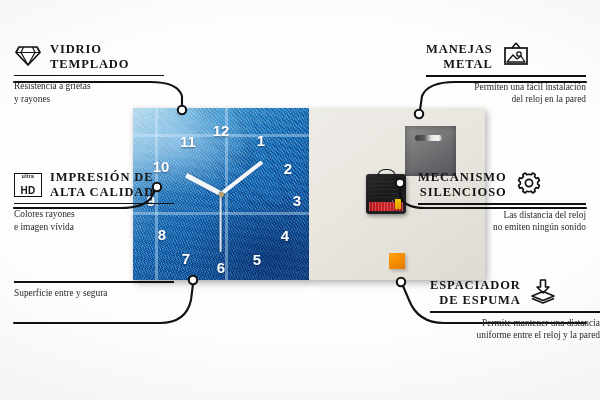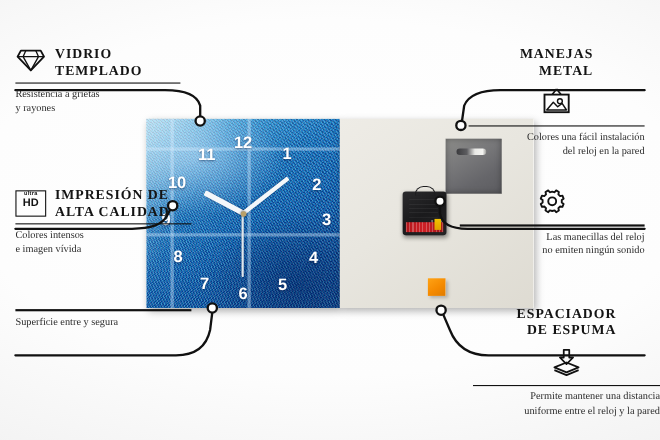--- a/index.html
+++ b/index.html
@@ -125,35 +125,35 @@
     position:absolute;left:80px;top:145px;width:16px;height:16px;
     background:linear-gradient(145deg,#ffa315 0%,#f58a00 55%,#e07c00 100%);
     box-shadow:2px 2px 3px rgba(0,0,0,.22);
   }
   
   .callout{position:absolute;}
   .callout.left{text-align:left;}
   .callout.right{text-align:right;}
   .head-row{display:flex;align-items:center;gap:8px;}
   .callout.left .head-row{justify-content:flex-start;}
-  .callout.right .head-row{justify-content:flex-start;flex-direction:column;}
+  .callout.right .head-row{justify-content:flex-start;}
   .head-title{
     font-family:"Liberation Serif",serif;font-weight:700;
     font-size:12.5px;letter-spacing:.9px;color:#141414;
     line-height:1.18;text-transform:uppercase;
   }
   .rule{height:1.6px;background:#111;margin-top:3px;}
   .desc{
     font-family:Liberation Serif, serif;font-size:9.4px;color:#2a2a2a;
     line-height:1.35;margin-top:4px;white-space:pre-line;
   }
   .ico{flex:0 0 auto;display:block;}
   .hdbox{
     width:26px;height:22px;border:1.7px solid #111;display:flex;flex-direction:column;
-    align-items:center;justify-content:flex-start;line-height:1;
+    align-items:center;justify-content:space-between;line-height:1;
   }
   .hdbox .u{font-family:"Liberation Sans",sans-serif;font-size:5px;font-weight:700;letter-spacing:.3px;color:#111;}
   .hdbox .h{font-family:"Liberation Sans",sans-serif;font-size:10px;font-weight:700;letter-spacing:.2px;color:#111;margin-top:1px;}
   
   #leaders{position:absolute;inset:0;width:600px;height:400px;pointer-events:none;}
   .dot{fill:#fff;stroke:#111;stroke-width:2.1;}
   .lead{fill:none;stroke:#111;stroke-width:2.1;stroke-linecap:round;}
 </style>
 </head>
 <body>
@@ -246,21 +246,21 @@
     <div class="head-row">
       <span class="ico">
         <span class="hdbox">
           <span class="u">ultra</span>
             <span class="h">HD</span>
         </span>
       </span>
       <span class="head-title">IMPRESIÓN DE<br>ALTA CALIDAD</span>
     </div>
     <div class="rule"></div>
-    <div class="desc">Colores intensos
+    <div class="desc">Colores rayones
 e imagen vívida</div>
   </div>
 
   <div class="callout left" style="left:14px;top:278px;width:160px">
     <div class="rule"></div>
     <div class="desc">Superficie entre y segura</div>
   </div>
 
   <div class="callout right" style="right:14px;top:42px;width:160px">
     <div class="head-row">
@@ -268,35 +268,36 @@
       <span class="ico">
         <svg width="30" height="26" viewBox="0 0 30 26">
           <path d="M15 1 L11 6 M15 1 L19 6" fill="none" stroke="#111" stroke-width="1.5"></path>
           <rect x="4" y="6" width="22" height="16" fill="none" stroke="#111" stroke-width="1.7"></rect>
           <circle cx="18" cy="12" r="2.2" fill="none" stroke="#111" stroke-width="1.3"></circle>
           <path d="M6 20 L12 13 L16 17 L20 14 L24 20 Z" fill="none" stroke="#111" stroke-width="1.3" stroke-linejoin="round"></path>
         </svg>
       </span>
     </div>
     <div class="rule"></div>
-    <div class="desc">Colores una fácil instalación
+    <div class="desc">Permiten una fácil instalación
 del reloj en la pared</div>
   </div>
 
   <div class="callout right" style="right:14px;top:170px;width:168px">
     <div class="head-row">
+      <span class="head-title">MECANISMO<br>SILENCIOSO</span>
       <span class="ico">
         <svg width="28" height="26" viewBox="0 0 28 26">
           <path d="M14 4.2 L16.2 4.8 L17.6 3.1 L20.1 4.6 L19.6 6.7 L21.2 8.3 L23.3 7.9 L24.4 10.6 L22.7 11.9 L22.7 14.1 L24.4 15.4 L23.3 18.1 L21.2 17.7 L19.6 19.3 L20.1 21.4 L17.6 22.9 L16.2 21.2 L14 21.8 L11.8 21.2 L10.4 22.9 L7.9 21.4 L8.4 19.3 L6.8 17.7 L4.7 18.1 L3.6 15.4 L5.3 14.1 L5.3 11.9 L3.6 10.6 L4.7 7.9 L6.8 8.3 L8.4 6.7 L7.9 4.6 L10.4 3.1 L11.8 4.8 Z" fill="none" stroke="#111" stroke-width="1.7" stroke-linejoin="round"></path>
           <circle cx="14" cy="13" r="3.6" fill="none" stroke="#111" stroke-width="1.7"></circle>
         </svg>
       </span>
     </div>
     <div class="rule"></div>
-    <div class="desc">Las manecillas del reloj
+    <div class="desc">Las distancia del reloj
 no emiten ningún sonido</div>
   </div>
 
   <div class="callout right" style="right:0;top:278px;width:170px">
     <div class="head-row">
       <span class="head-title">ESPACIADOR<br>DE ESPUMA</span>
       <span class="ico">
         <svg width="28" height="26" viewBox="0 0 28 26">
           <path d="M11.5 2 H16.5 V9 H20 L14 15 L8 9 H11.5 Z" fill="none" stroke="#111" stroke-width="1.6" stroke-linejoin="round"></path>
           <path d="M14 13.5 L25 18 L14 22.5 L3 18 Z" fill="none" stroke="#111" stroke-width="1.6" stroke-linejoin="round"></path>

